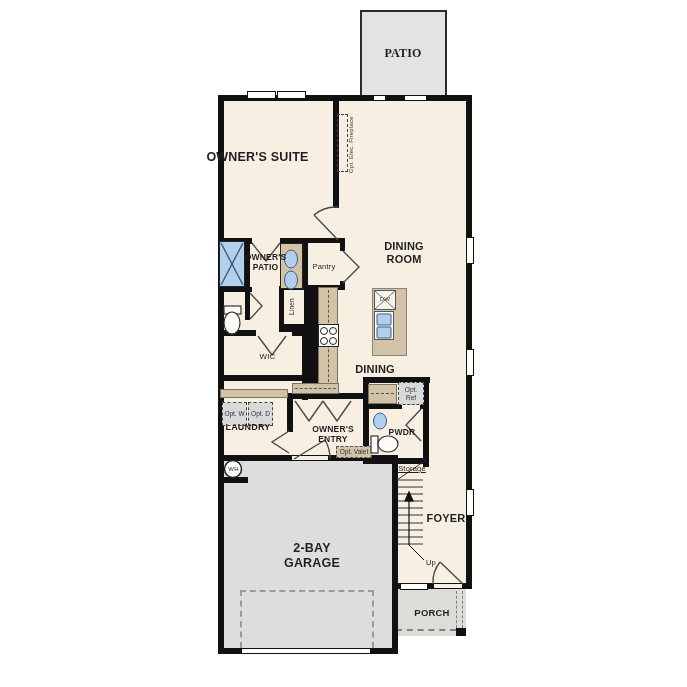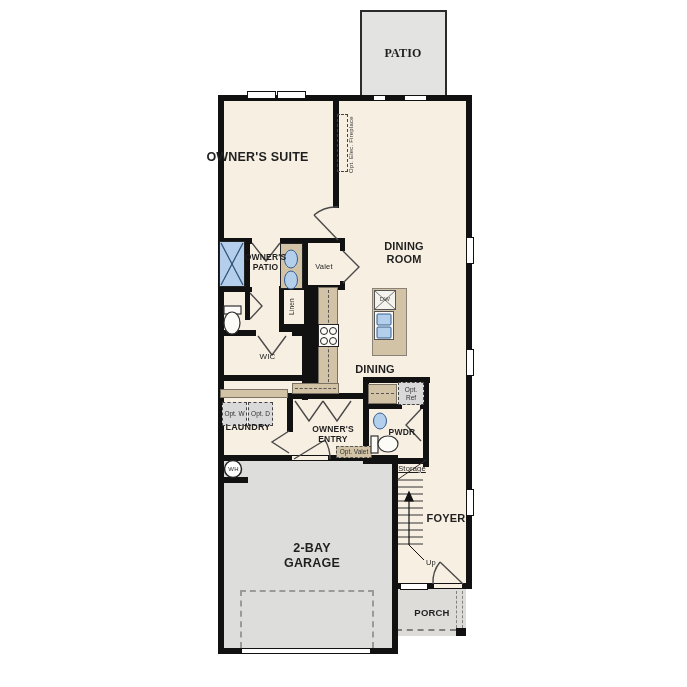--- a/index.html
+++ b/index.html
@@ -196,21 +196,21 @@
 
       <line x1="463" y1="584" x2="440" y2="562"></line>
         <path d="M 440,562 A 32,32 0 0 0 433,584"></path>
     </g>
   </svg>
 
   <div class="lbl b" style="left:375px;top:46px;width:56px;font-size:12px;font-family:Liberation Serif, serif;">PATIO</div>
   <div class="lbl b" style="left:200px;top:150px;width:115px;font-size:12.5px;line-height:15px;">OWNER'S SUITE</div>
   <div class="lbl b" style="left:369px;top:240px;width:70px;font-size:11px;line-height:13px;">DINING ROOM</div>
   <div class="lbl b" style="left:238px;top:252px;width:55px;font-size:8.5px;line-height:10px;">OWNER'S PATIO</div>
-  <div class="lbl" style="left:305px;top:262px;width:38px;font-size:7.5px;">Valet</div>
+  <div class="lbl" style="left:305px;top:262px;width:38px;font-size:7.5px;">Pantry</div>
   <div class="lbl vert" style="left:288px;top:292px;width:12px;height:30px;font-size:6.5px;">Linen</div>
   <div class="lbl" style="left:245px;top:352px;width:45px;font-size:8px;">WIC</div>
   <div class="lbl b" style="left:344px;top:363px;width:62px;font-size:11px;white-space:nowrap;">DINING</div>
   <div class="lbl b" style="left:220px;top:422px;width:56px;font-size:9px;white-space:nowrap;">LAUNDRY</div>
   <div class="lbl b" style="left:299px;top:424px;width:68px;font-size:8.5px;line-height:10px;">OWNER'S ENTRY</div>
   <div class="lbl b" style="left:386px;top:427px;width:32px;font-size:8.5px;">PWDR</div>
   <div class="lbl" style="left:394px;top:464px;width:36px;font-size:7.5px;text-decoration:underline;">Storage</div>
   <div class="lbl b" style="left:424px;top:512px;width:44px;font-size:11px;">FOYER</div>
   <div class="lbl" style="left:423px;top:558px;width:16px;font-size:7.5px;">Up</div>
   <div class="lbl b" style="left:266px;top:541px;width:92px;font-size:12.5px;line-height:15px;">2-BAY GARAGE</div>

